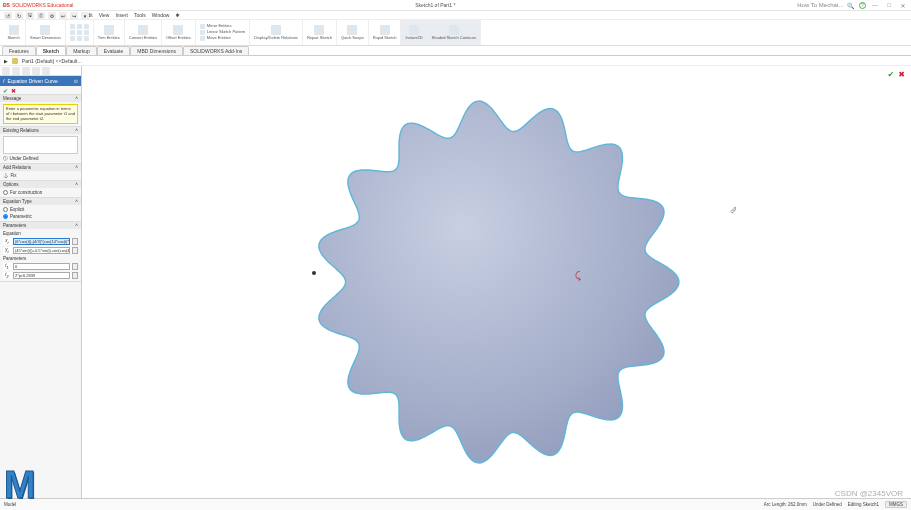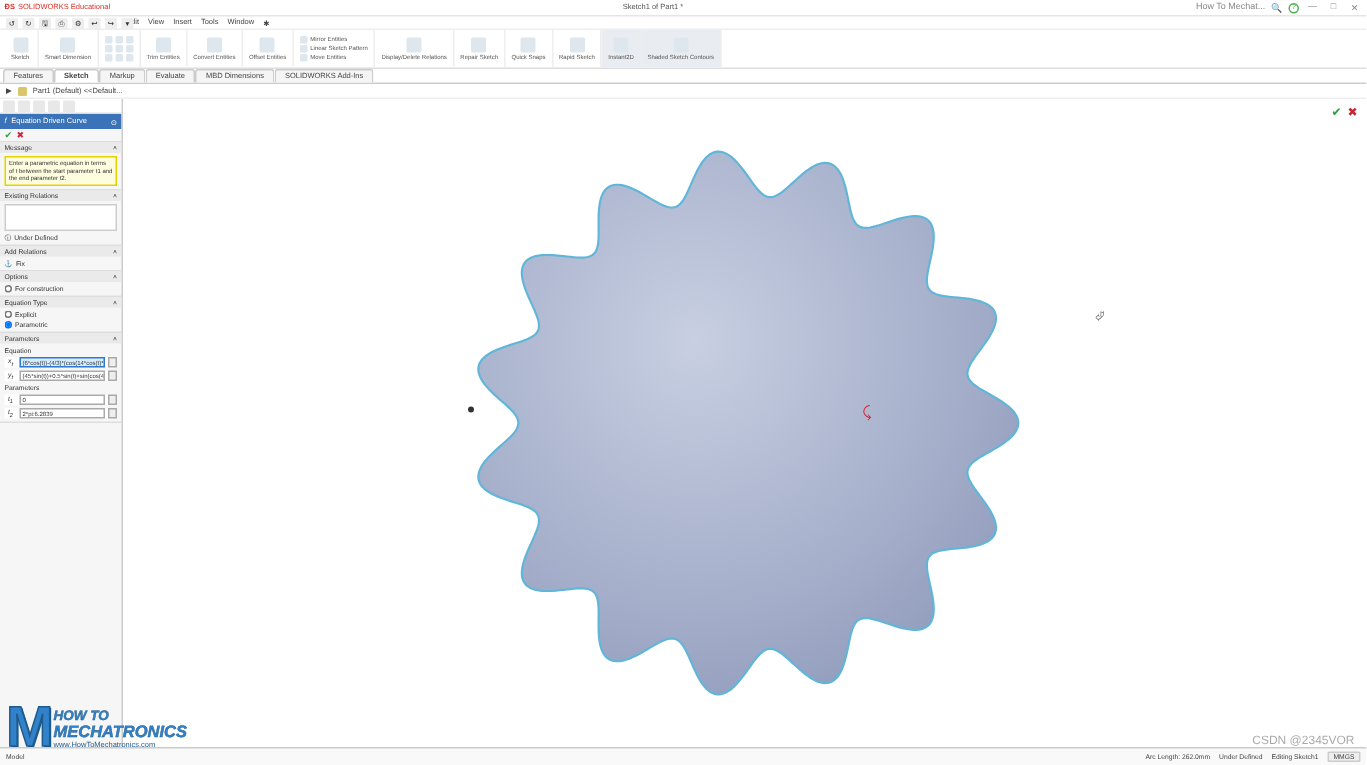--- a/index.html
+++ b/index.html
@@ -365,19 +365,14 @@
   <span>Model</span>
   <span class="fill"></span>
   <span class="seg">Arc Length: 262.0mm</span>
   <span class="seg">Under Defined</span>
   <span class="seg">Editing Sketch1</span>
   <span class="seg mm">MMGS</span>
 </div>
 
 <div class="wm-logo">
   <span class="m">M</span>
-  <div class="small">
-    <div class="l1">HOW TO</div>
-    <div class="l2">MECHATRONICS</div>
-    <div class="l3">www.HowToMechatronics.com</div>
-  </div>
 </div>
 <div class="wm-csdn">CSDN @2345VOR</div>
 
 </body></html>

